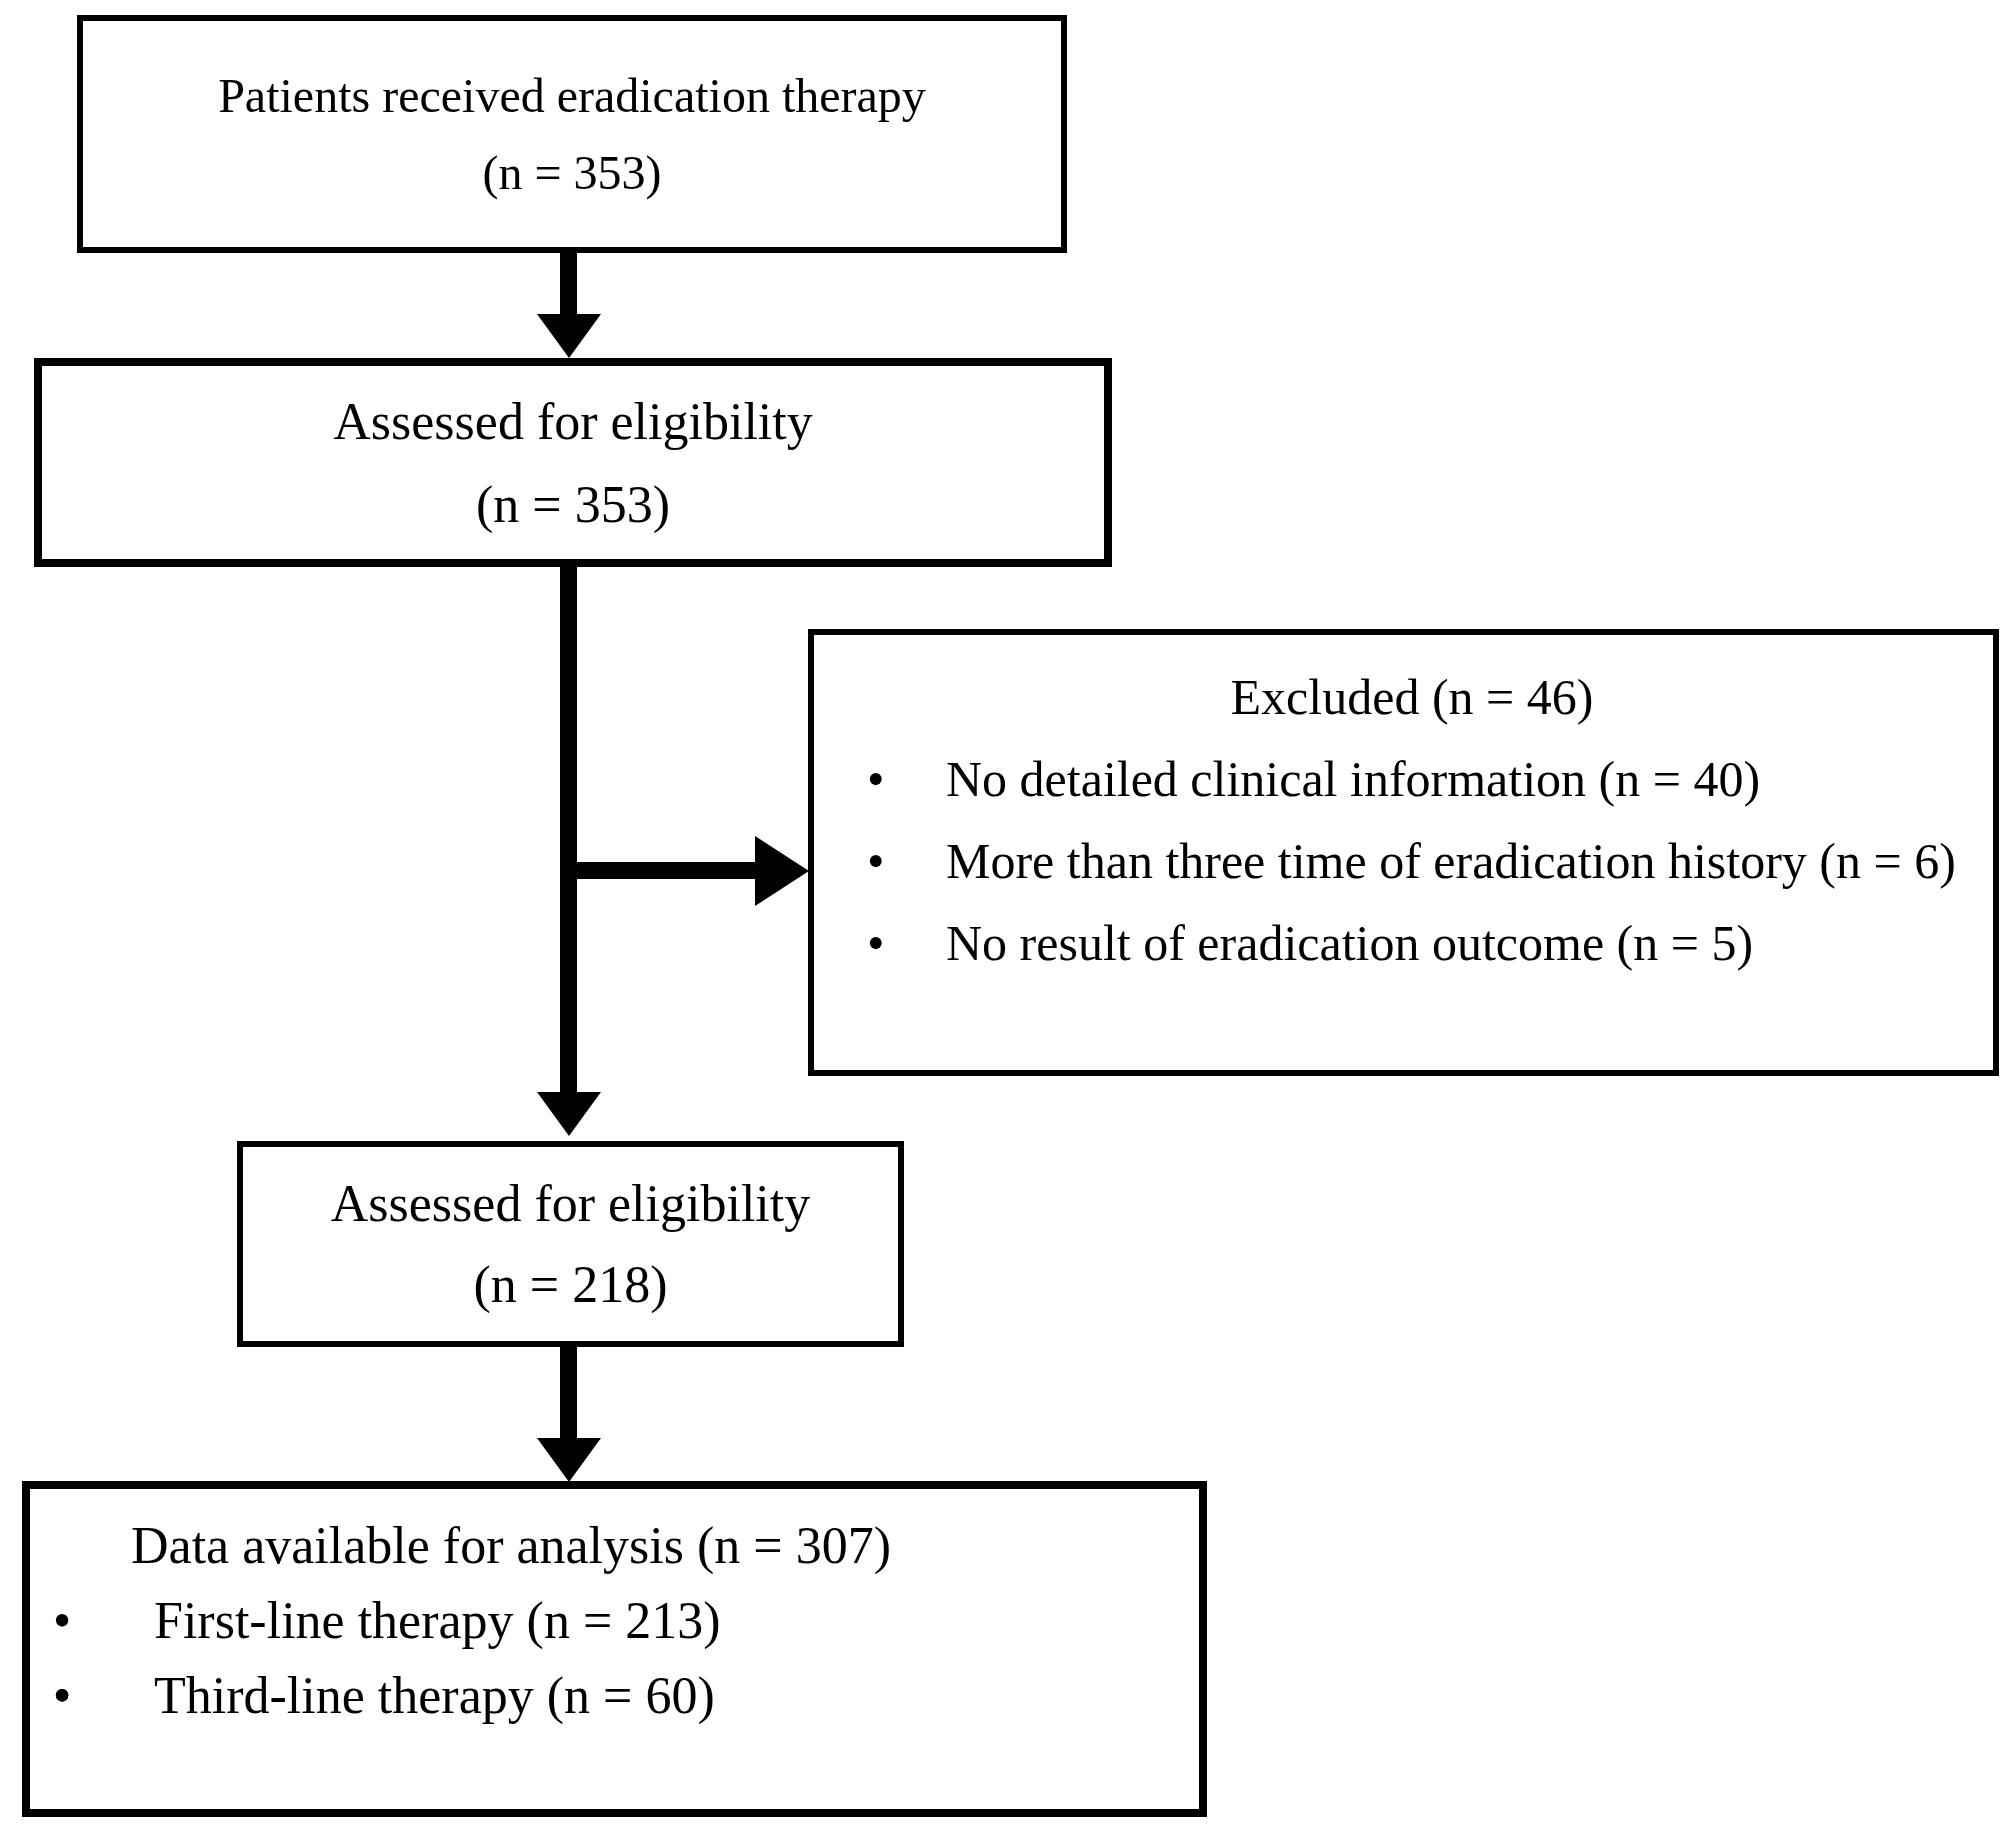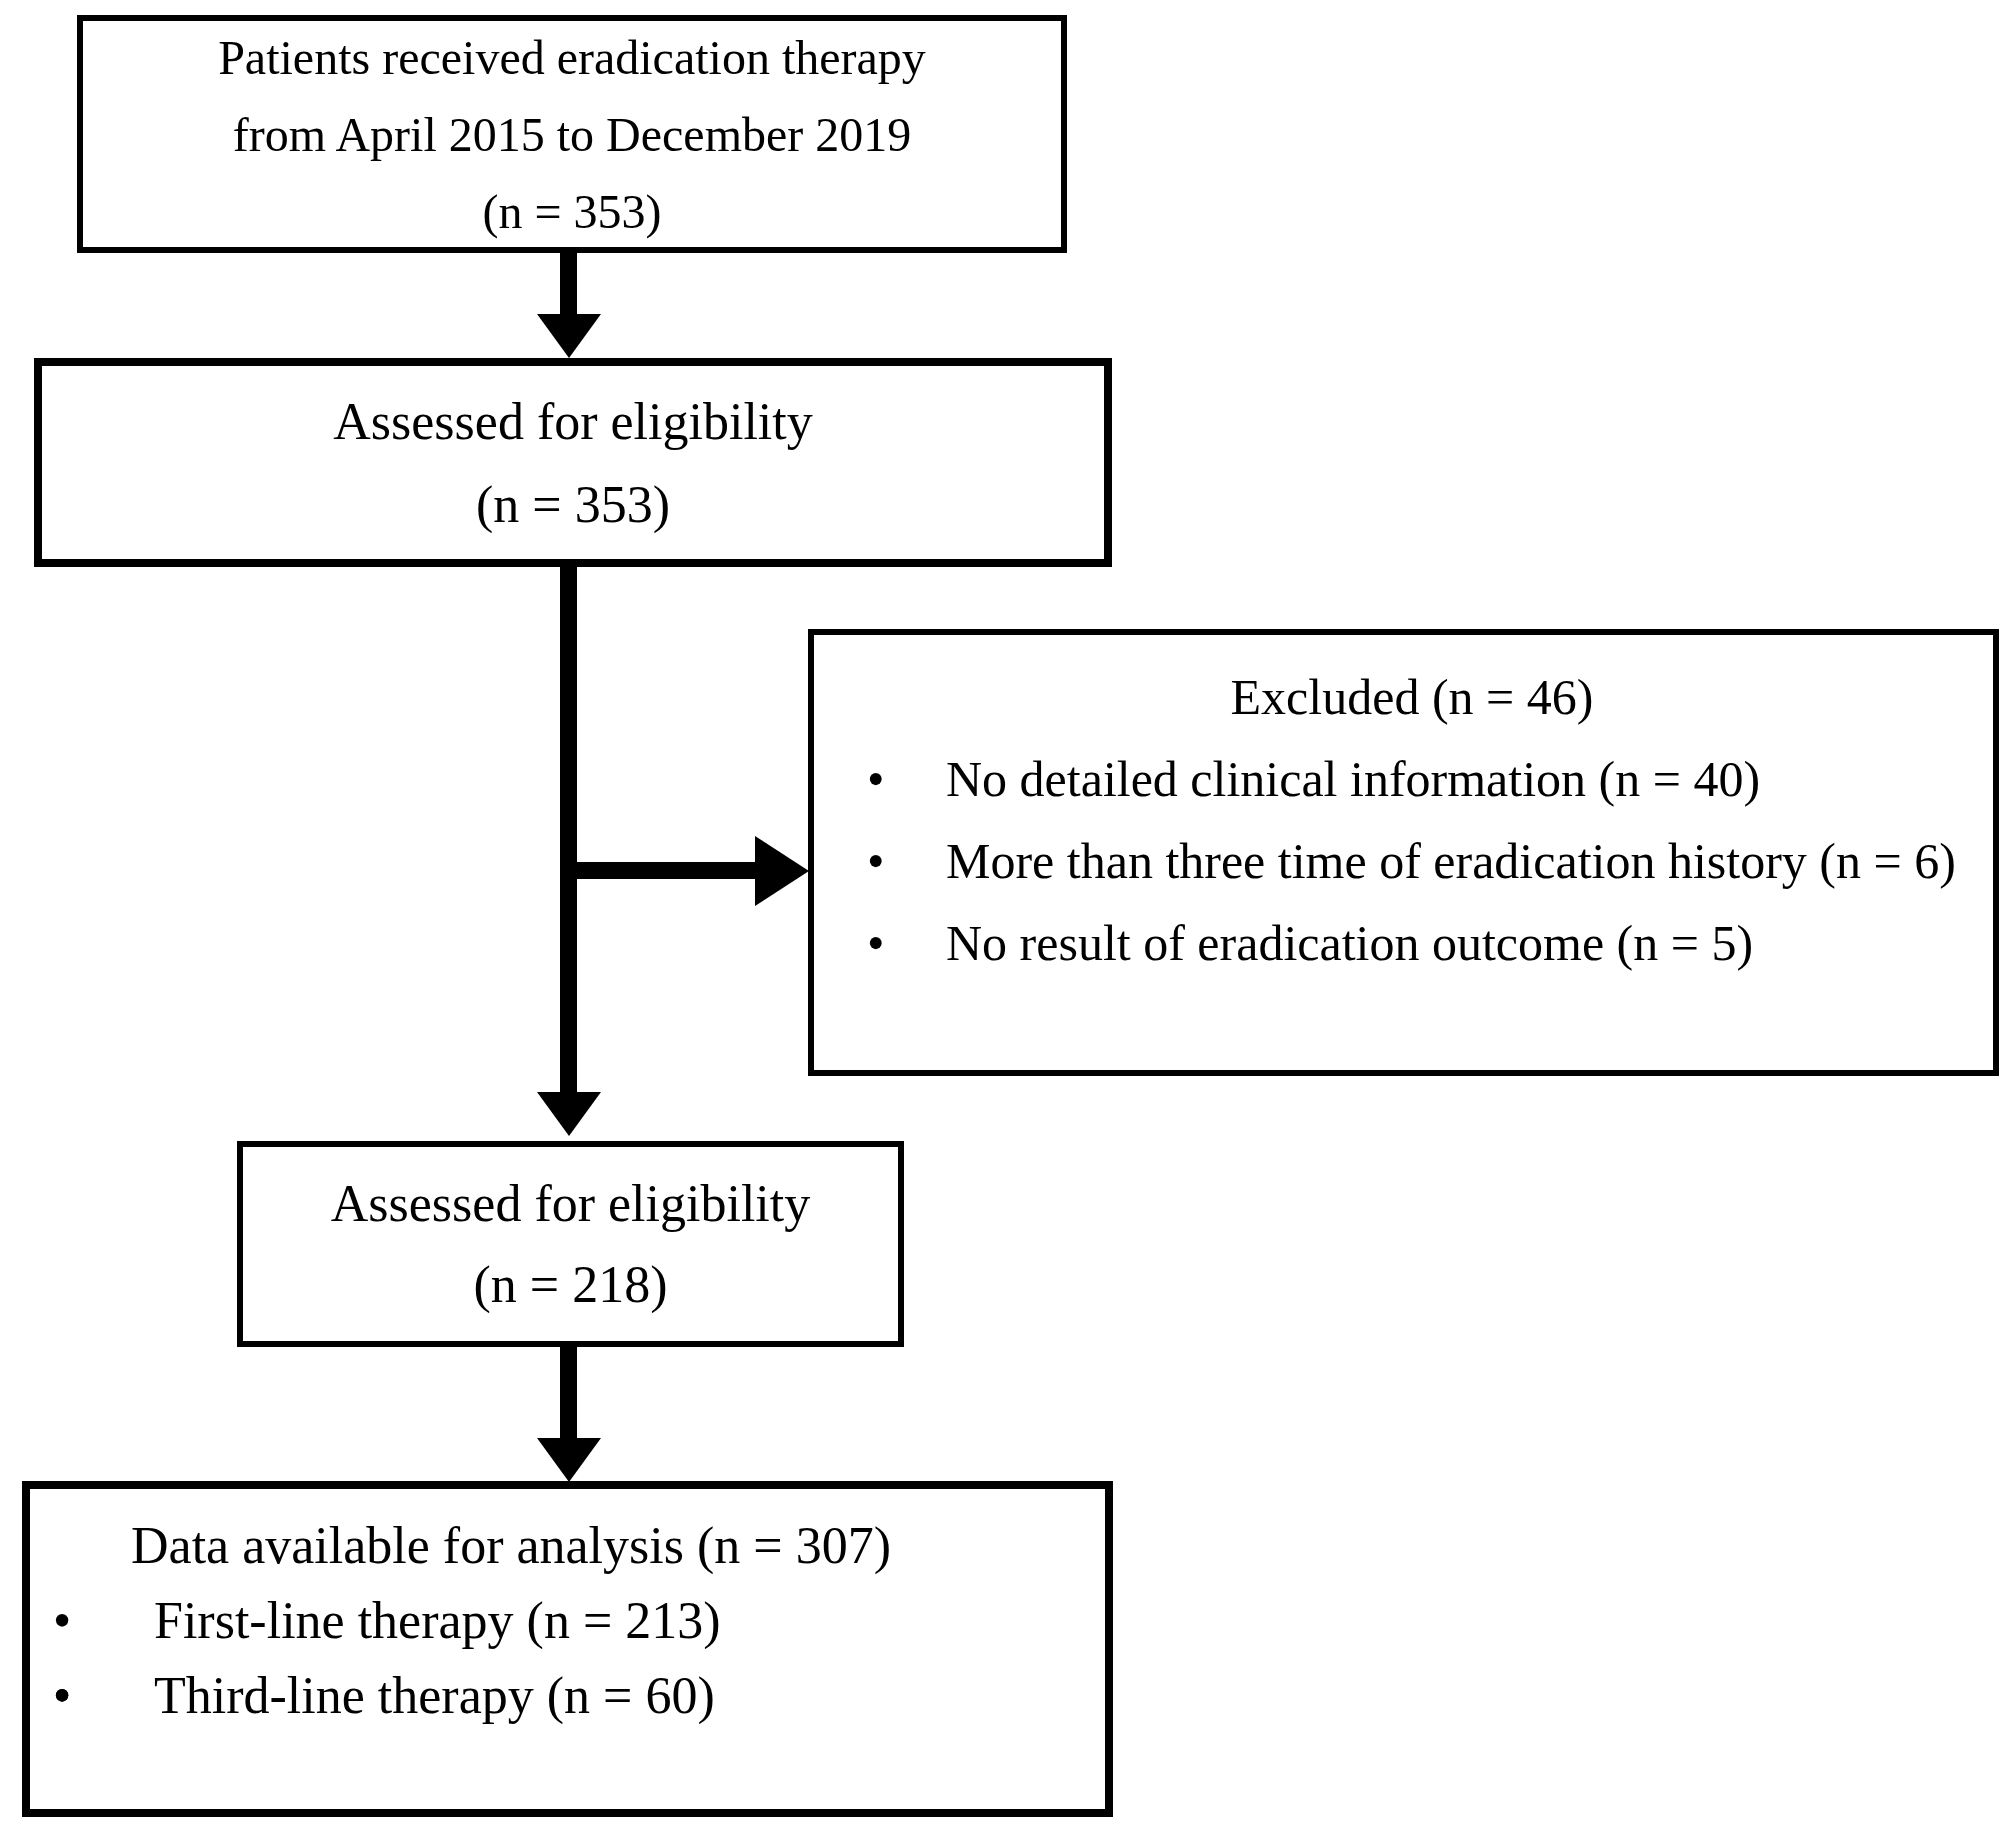--- a/index.html
+++ b/index.html
@@ -27,21 +27,21 @@
     display: flex;
     flex-direction: column;
     justify-content: center;
     align-items: center;
     text-align: center;
   }
   .box-top      { left: 77px;  top: 15.4px;   width: 990px; height: 238px; font-size: 48px; line-height: 77px; }
   .box-assess1  { left: 34px;  top: 358px;  width: 1078px; height: 209px; border-width: 8.6px; font-size: 52px; line-height: 83px; }
   .box-excluded { left: 808px; top: 629px;  width: 1191px; height: 447px; font-size: 50px; line-height: 82px; padding-top: 21px; padding-left: 17px; }
   .box-assess2  { left: 237px; top: 1141px; width: 667px;  height: 206px; font-size: 52px; line-height: 81px; }
-  .box-analysis { left: 22px;  top: 1481px; width: 1091px; height: 336px; border-width: 8.6px; font-size: 52px; line-height: 75px; padding-top: 19px; }
+  .box-analysis { left: 22px;  top: 1481px; width: 1185px; height: 336px; border-width: 8.6px; font-size: 52px; line-height: 75px; padding-top: 19px; }
 
   .tline { white-space: nowrap; }
 
   .ex-title {
     text-align: center;
     white-space: nowrap;
   }
   .bullet-row {
     position: relative;
     padding-left: 115px;
@@ -99,21 +99,20 @@
   .a4 { left: 560px; top: 1344px; height: 97px; }
   .h4 { left: 537px; top: 1438px; }
 </style>
 </head>
 <body>
 
 <div class="stage">
 
   <div class="fbox cbox box-top">
     <div class="tline">Patients received eradication therapy</div>
-    <div class="tline">from April 2015 to December 2019</div>
     <div class="tline">(n = 353)</div>
   </div>
 
   <div class="shaft-v a1"></div>
   <div class="head-down h1"></div>
 
   <div class="fbox cbox box-assess1">
     <div class="tline">Assessed for eligibility</div>
     <div class="tline">(n = 353)</div>
   </div>

